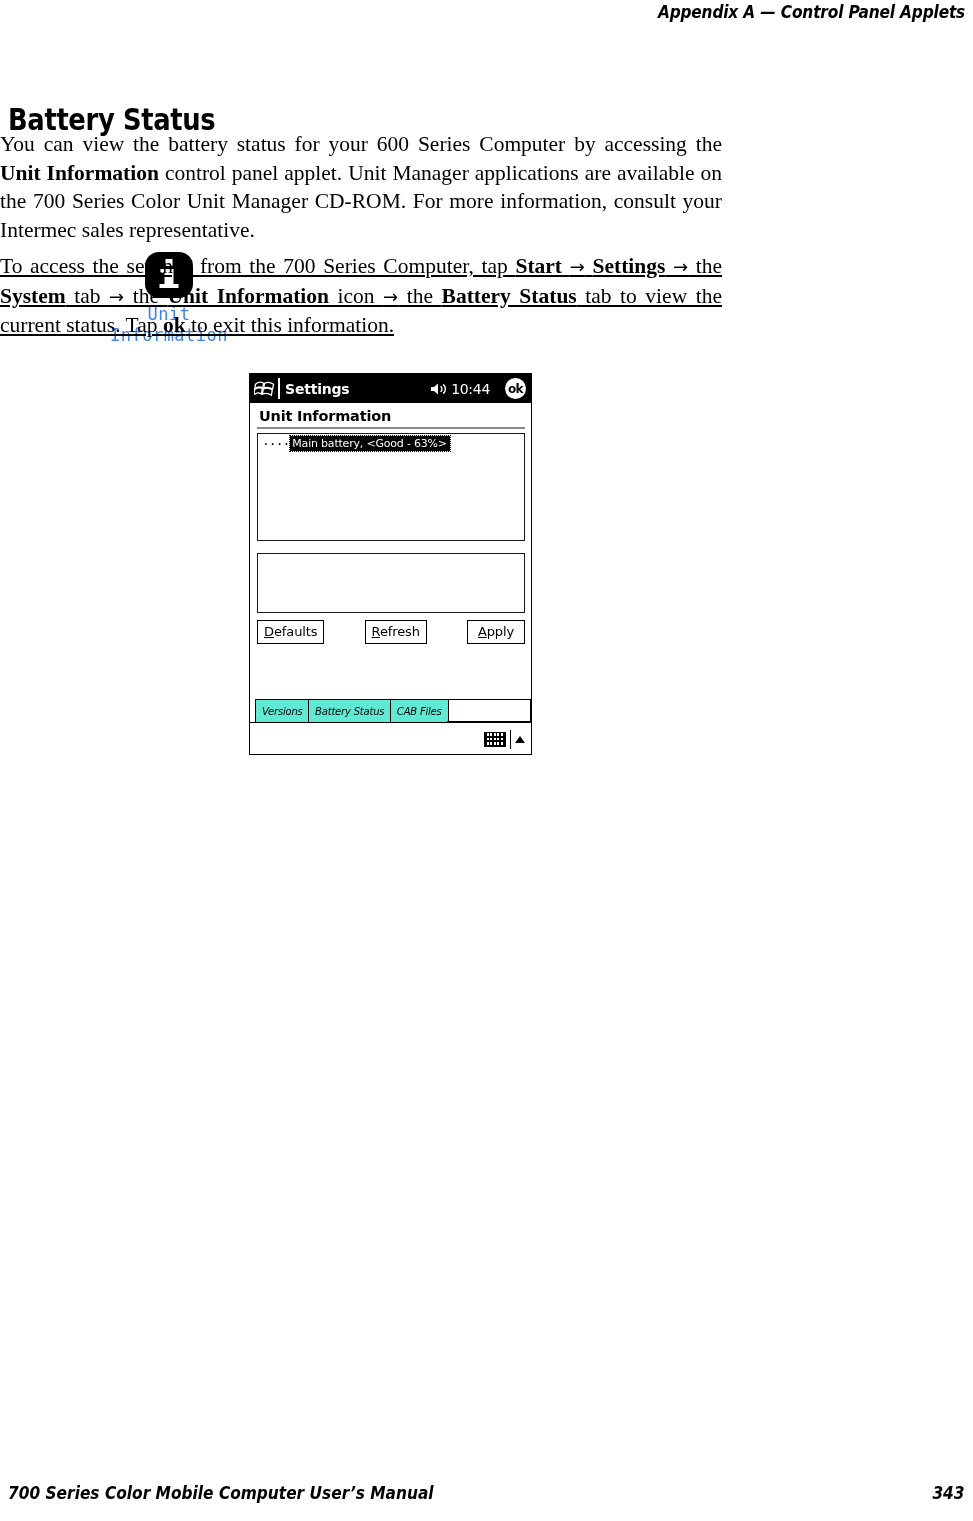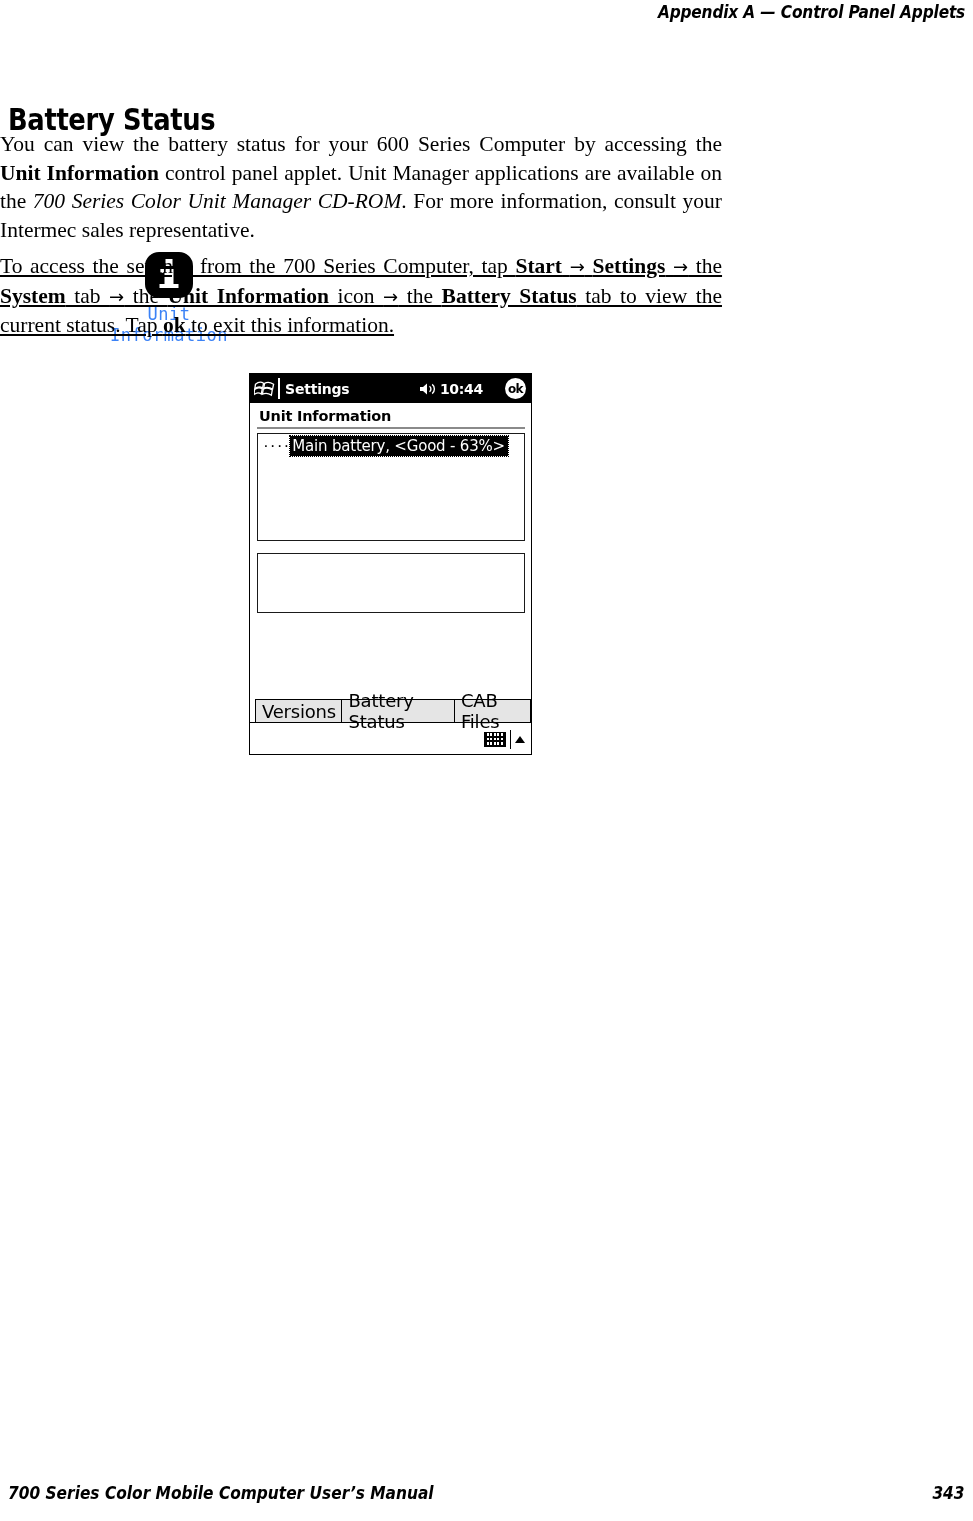--- a/index.html
+++ b/index.html
@@ -49,21 +49,21 @@
   }
   p.para {
     margin: 0;
     font-size: 21.5px;
     line-height: 28.5px;
     text-align: justify;
   }
   #para1 { top: 130px; position: absolute; width: 722px; }
   #para2 { top: 252px; position: absolute; width: 722px; text-decoration: underline; }
   .b { font-weight: bold; }
-  .i { font-style: italic; }
+  .i { }
   .arrow { font-family: "DejaVu Sans", sans-serif; font-size: 18px; }
 
   
   .margin-icon {
     position: absolute;
     left: 104px;
     top: 252px;
     width: 130px;
     text-align: center;
   }
@@ -167,23 +167,23 @@
   .tb-spacer { flex: 1 1 auto; }
   .speaker-icon {
     width: 17px;
     height: 14px;
     flex: 0 0 auto;
     margin-right: 4px;
   }
   .speaker-icon svg { display: block; }
   .pda-clock {
     font-size: 14px;
-    font-weight: bold;
+    font-weight: normal;
     letter-spacing: -0.3px;
-    margin-right: 22px;
+    margin-right: 15px;
     flex: 0 0 auto;
   }
   .ok-button {
     width: 21px;
     height: 21px;
     border-radius: 50%;
     background: #ffffff;
     color: #000000;
     font-size: 12px;
     font-weight: bold;
@@ -231,21 +231,21 @@
     font-size: 13px;
     color: #000000;
     letter-spacing: -1px;
     line-height: 10px;
     margin-right: 1px;
     font-family: "DejaVu Sans Mono", monospace;
   }
   .tree-item-selected {
     background: #000000;
     color: #ffffff;
-    font-size: 15px;
+    font-size: 11px;
     padding: 1px 3px 1px 2px;
     outline: 1.5px dotted #000000;
     outline-offset: 0px;
     letter-spacing: -0.2px;
     white-space: nowrap;
   }
   .detail-box {
     margin: 12px 6px 0 7px;
     border: 1.5px solid #1a1a1a;
     height: 60px;
@@ -279,29 +279,30 @@
     height: 24px;
     display: flex;
     align-items: flex-end;
     border-bottom: 1.5px solid #000000;
     box-sizing: border-box;
     padding-left: 5px;
   }
   .pda-tab {
     border: 1.5px solid #000000;
     border-bottom: none;
-    background: #e5e5e5;
-    font-size: 18px;
+    background: #5eead4;
+    font-size: 10px;
     padding: 2px 6px 2px 6px;
     box-sizing: border-box;
     height: 23px;
     display: flex;
     align-items: center;
     letter-spacing: -0.2px;
     margin-right: -1.5px;
+    font-style: italic;
   }
   .tab-filler {
     flex: 1 1 auto;
     border-bottom: 1.5px solid #000000;
     height: 23px;
     border-top: 1.5px solid #000000;
     border-right: 1.5px solid #000000;
     box-sizing: border-box;
     margin-right: 0px;
   }
@@ -443,20 +444,25 @@
       <div class="tree-row">
         <span class="tree-dash">····</span>
         <span class="tree-item-selected">Main battery, &lt;Good - 63%&gt;</span>
       </div>
     </div>
 
     <div class="detail-box">
       <span></span>
     </div>
 
+    <div class="button-row">
+      <div class="pda-btn"><u>D</u><span>efaults</span></div>
+      <div class="pda-btn"><u>R</u><span>efresh</span></div>
+      <div class="pda-btn"><u>A</u><span>pply</span></div>
+    </div>
 
     <div class="tab-strip">
       <div class="pda-tab">Versions</div>
       <div class="pda-tab">Battery Status</div>
       <div class="pda-tab">CAB Files</div>
       <div class="tab-filler"></div>
     </div>
 
     <div class="sip-bar">
       <div class="kbd-icon">

